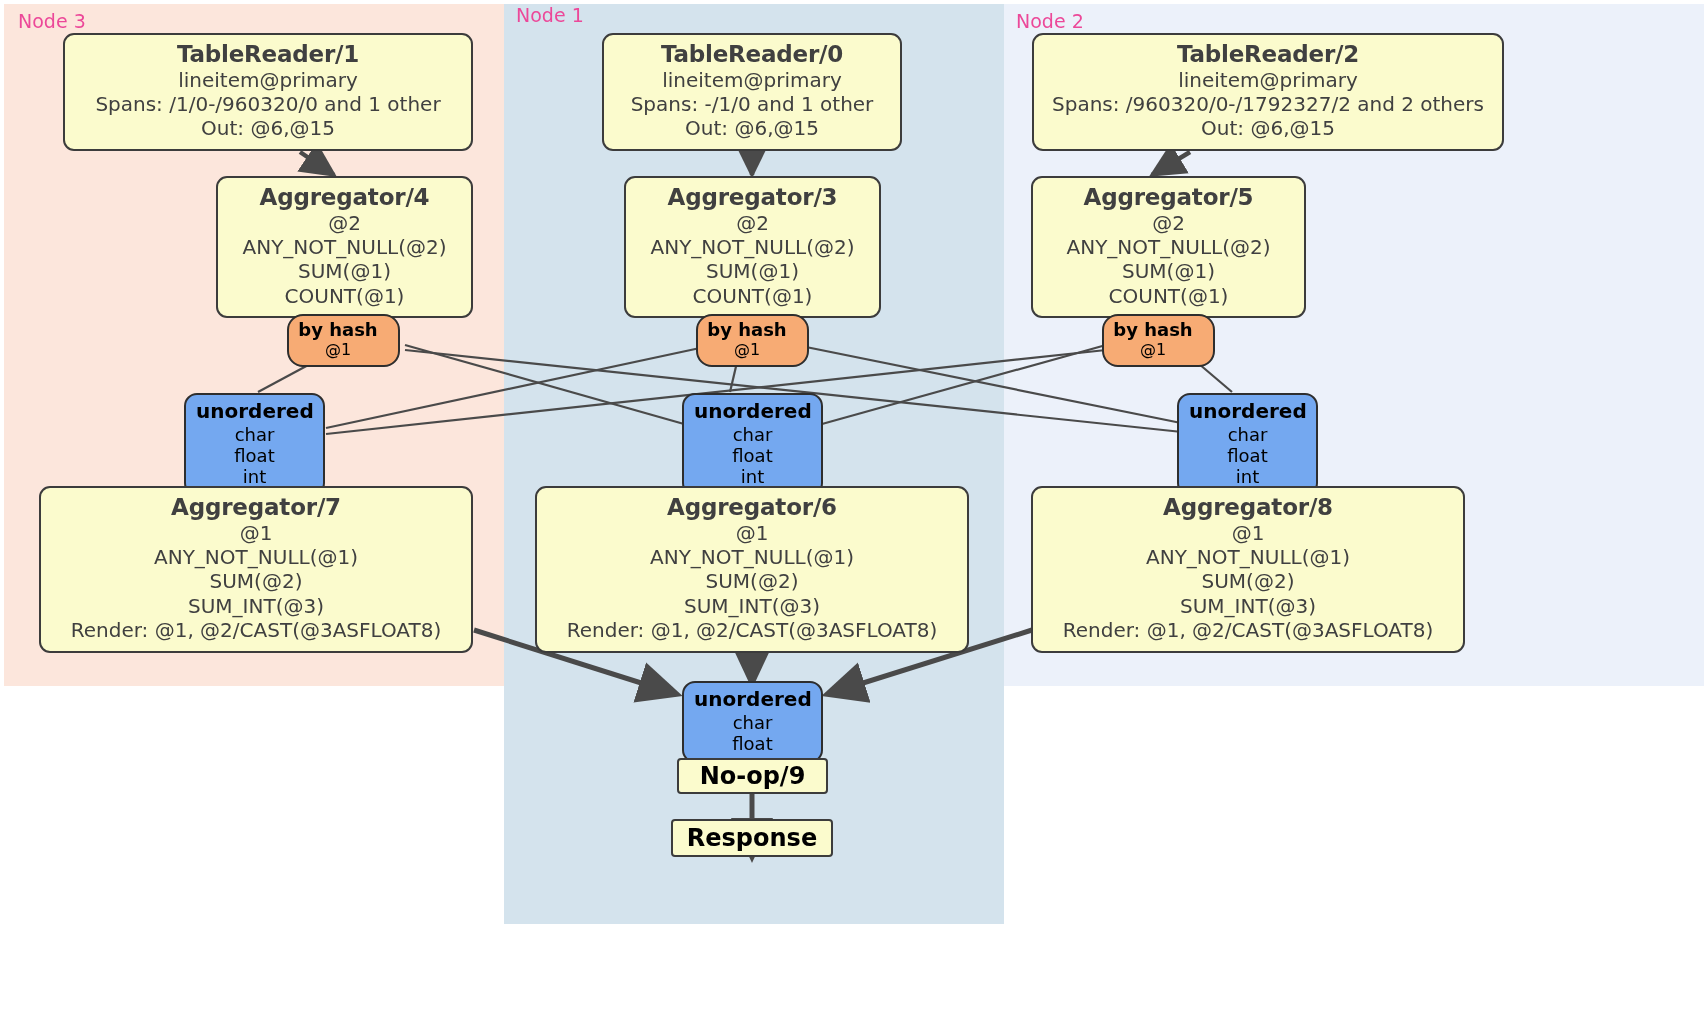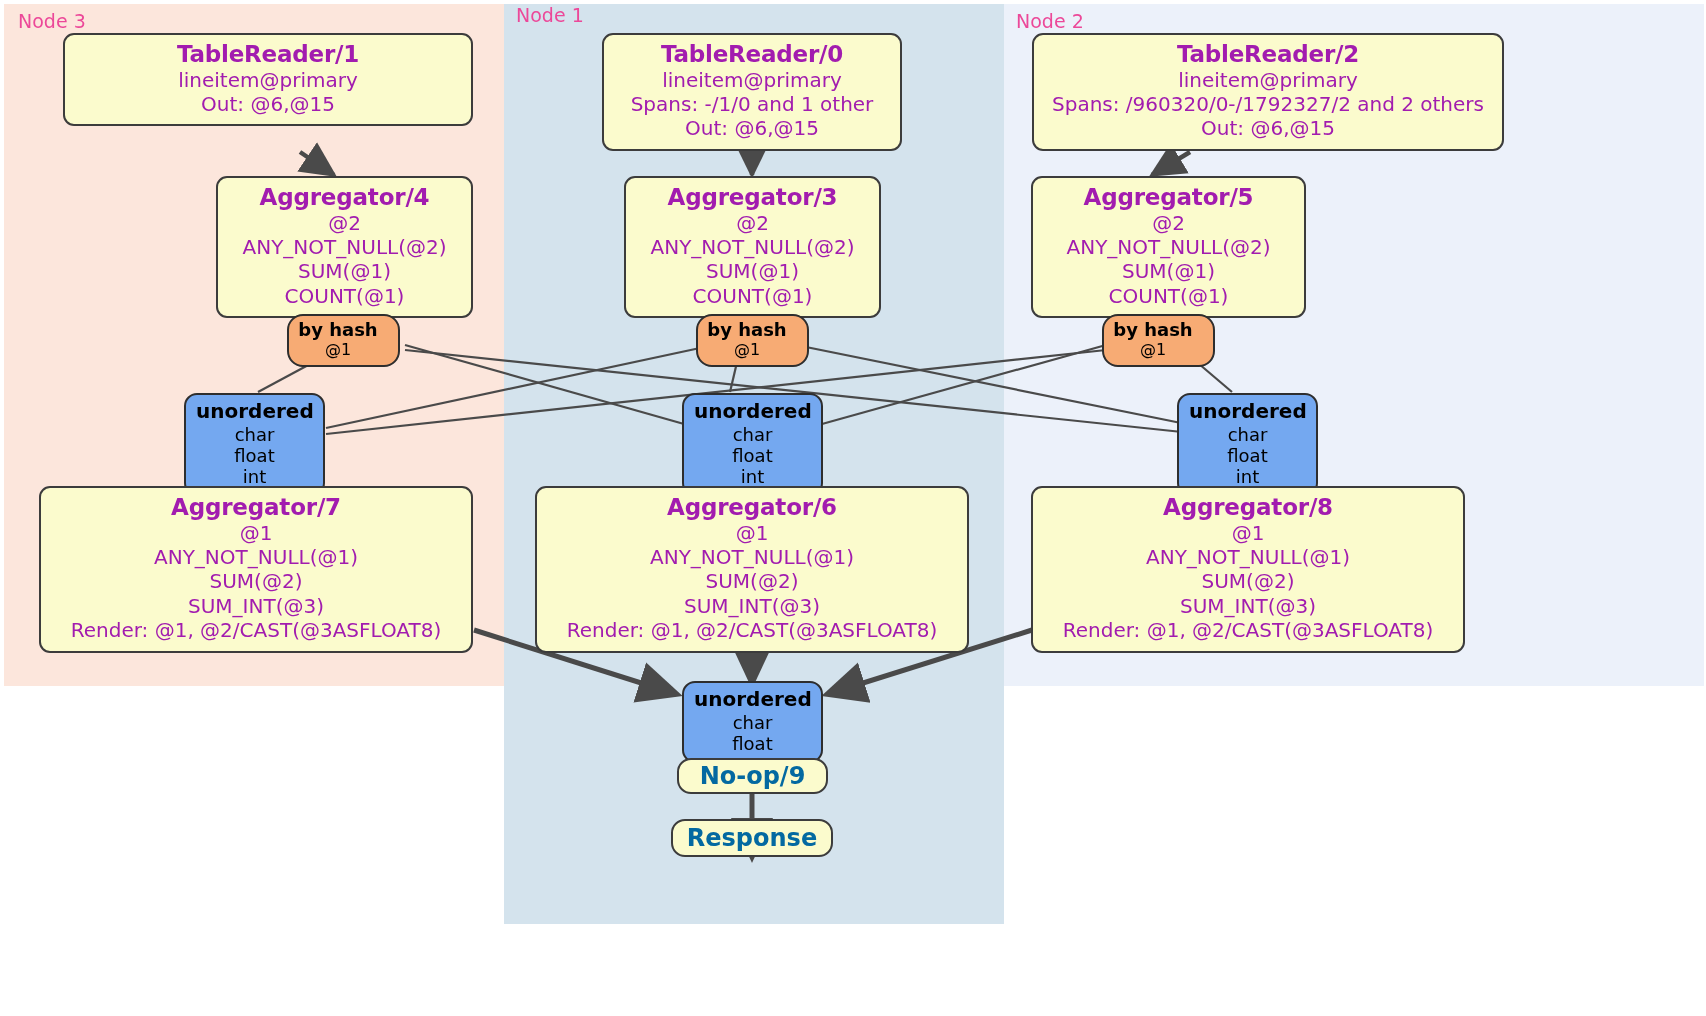--- a/index.html
+++ b/index.html
@@ -8,39 +8,39 @@
   #stage{position:absolute;left:0;top:0;width:1706px;height:1016px;}
 
   .node-panel{position:absolute;box-sizing:border-box;}
   .node-label{position:absolute;font-size:19px;color:#ec4899;line-height:1;}
 
   svg.edges{position:absolute;left:0;top:0;width:1706px;height:1016px;
             pointer-events:none;overflow:visible;}
 
   .proc{position:absolute;box-sizing:border-box;background:#fbfbcd;
         border:2px solid #3c3c3c;border-radius:11px;text-align:center;
-        padding:6px 10px 8px 10px;color:#a21caf;}
+        padding:6px 10px 8px 10px;color:#404040;}
   .proc .ttl{font-weight:bold;font-size:23px;line-height:1.16;letter-spacing:-0.2px;}
   .proc .ln{font-size:20px;line-height:1.22;white-space:nowrap;}
 
   .router{position:absolute;box-sizing:border-box;background:#74a8f0;
           border:2px solid #2e2e2e;border-radius:13px;text-align:center;
           padding:5px 10px 7px 10px;color:#000;}
   .router .ttl{font-weight:bold;font-size:20px;line-height:1.18;}
   .router .ln{font-size:18px;line-height:1.18;}
 
   .hash{position:absolute;box-sizing:border-box;background:#f7ab74;
         border:2px solid #2e2e2e;border-radius:16px;text-align:center;
         padding:4px 13px 6px 2px;color:#000;}
   .hash .ttl{font-weight:bold;font-size:18px;line-height:1.15;}
   .hash .ln{font-size:16px;line-height:1.15;}
 
   .simple{position:absolute;box-sizing:border-box;background:#fbfbcd;
-          border:2px solid #3c3c3c;border-radius:14px;text-align:center;
-          color:#0369a1;display:flex;align-items:center;justify-content:center;}
+          border:2px solid #3c3c3c;border-radius:4px;text-align:center;
+          color:#000000;display:flex;align-items:center;justify-content:center;}
   .simple .ttl{font-weight:bold;font-size:24px;}
 </style>
 </head>
 <body>
 
 <div id="stage">
 
   <div class="node-panel" style="left:4px;top:4px;width:500px;height:682px;background:#fce6dc;"></div>
   <div class="node-panel" style="left:504px;top:4px;width:500px;height:920px;background:#d4e3ed;"></div>
   <div class="node-panel" style="left:1004px;top:4px;width:700px;height:682px;background:#ecf1fa;"></div>
@@ -78,20 +78,21 @@
     <path d="M474,630 L676,694" stroke="#4a4a4a" stroke-width="5" fill="none" marker-end="url(#ahs)"></path>
     <path d="M752,652 L752,682" stroke="#4a4a4a" stroke-width="5" fill="none" marker-end="url(#ahs)"></path>
     <path d="M1032,630 L828,694" stroke="#4a4a4a" stroke-width="5" fill="none" marker-end="url(#ahs)"></path>
 
     <path d="M752,792 L752,856" stroke="#4a4a4a" stroke-width="5" fill="none" marker-end="url(#ahs)"></path>
   </svg>
 
   <div class="proc" style="left:63px;top:33px;width:410px;">
     <div class="ttl">TableReader/1</div>
     <div class="ln">lineitem@primary</div>
+    <div class="ln">Spans: /1/0-/960320/0 and 1 other</div>
     <div class="ln">Out: @6,@15</div>
   </div>
 
   <div class="proc" style="left:216px;top:176px;width:257px;">
     <div class="ttl">Aggregator/4</div>
     <div class="ln">@2</div>
     <div class="ln">ANY_NOT_NULL(@2)</div>
     <div class="ln">SUM(@1)</div>
     <div class="ln">COUNT(@1)</div>
   </div>

